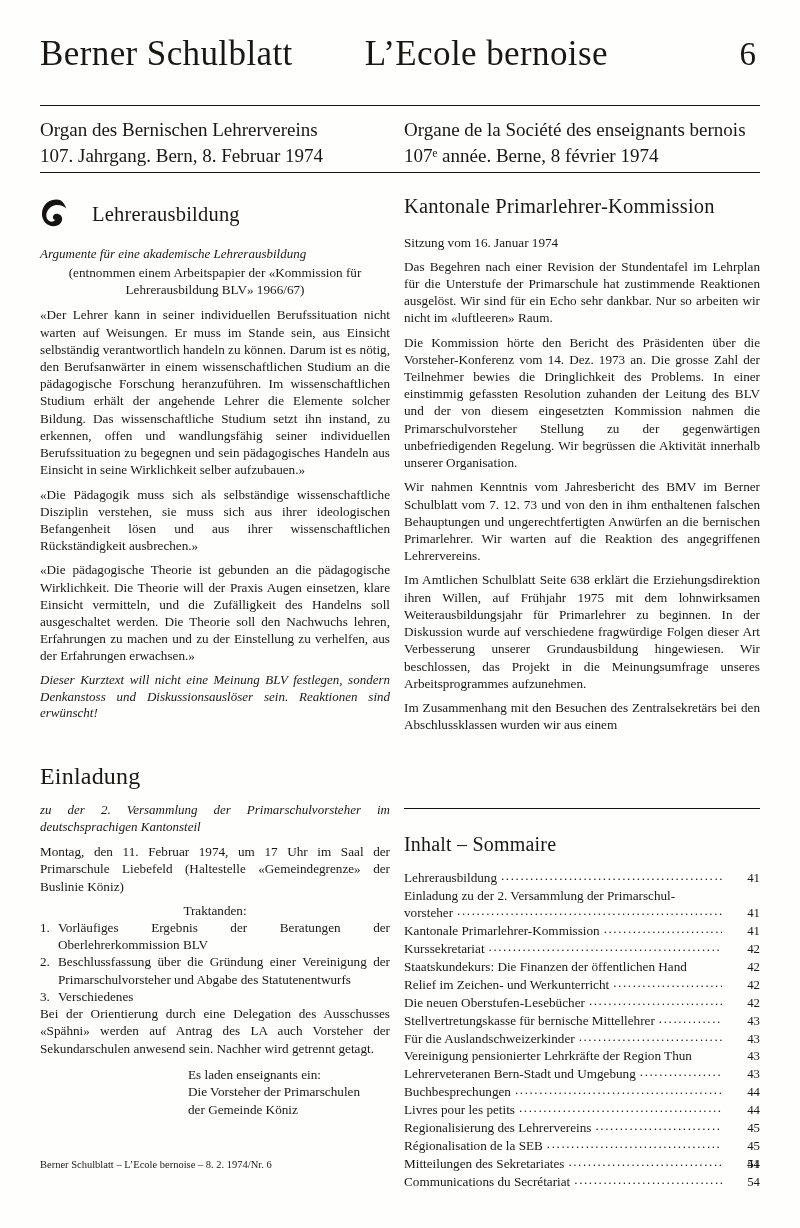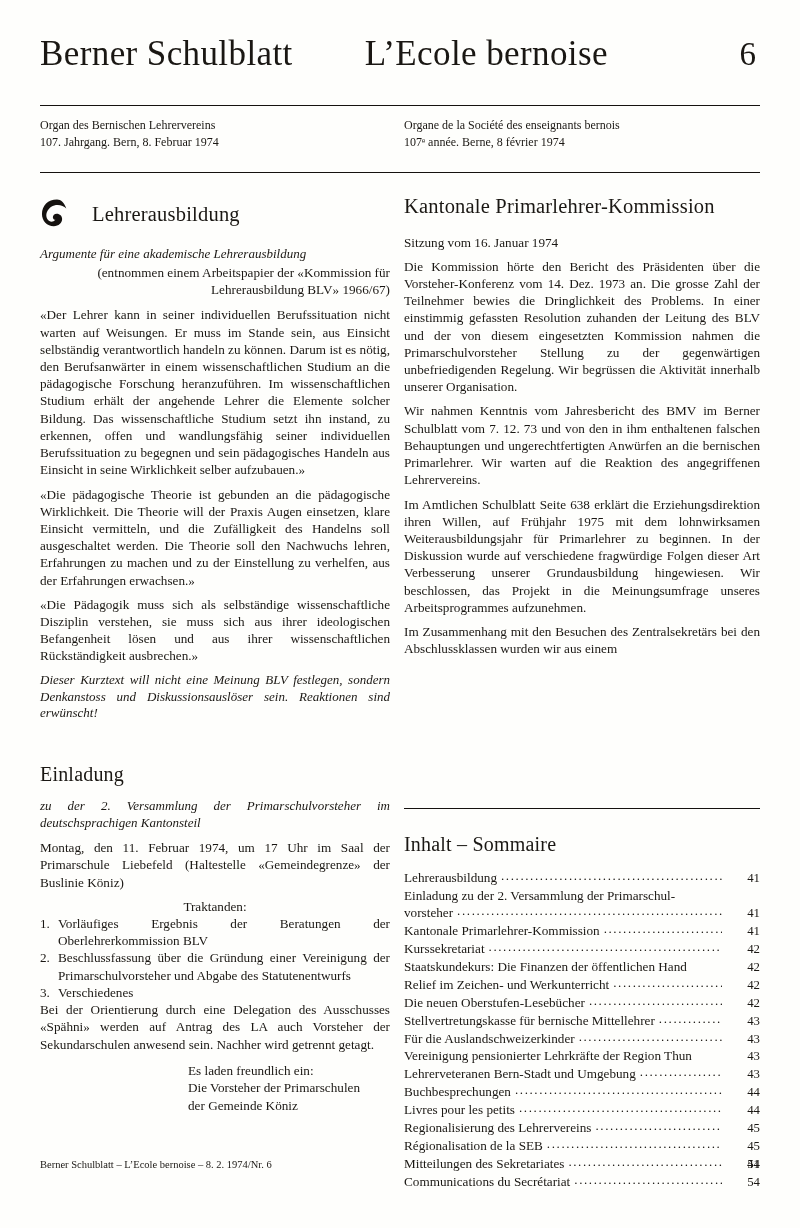--- a/index.html
+++ b/index.html
@@ -55,21 +55,21 @@
     width: 720px;
     height: 0;
     border-top: 1.6px solid #15120f;
   }
   .rule.thin { border-top-width: 1.2px; }
 
   
   .organ {
     position: absolute;
     top: 117px;
-    font-size: 12px;
+    font-size: 19px;
     line-height: 1.38;
   }
   .organ.left  { left: 40px; width: 350px; }
   .organ.right { left: 404px; width: 356px; }
 
   
   .col {
     position: absolute;
     top: 196px;
     font-size: 13.2px;
@@ -101,21 +101,21 @@
     line-height: 1;
   }
   h2.sec-title-plain {
     font-size: 20.5px;
     font-weight: normal;
     letter-spacing: 0.2px;
     margin: 0 0 17px 0;
     line-height: 1;
   }
   h2.sec-title-mid {
-    font-size: 20px;
+    font-size: 24px;
     font-weight: normal;
     letter-spacing: 0.2px;
     margin: 0 0 14px 0;
     line-height: 1;
   }
 
   .ital {
     font-style: italic;
     font-size: 13px;
     line-height: 1.3;
@@ -238,25 +238,25 @@
 
     <div class="sec-head-logo">
       <svg class="logo-mark" viewBox="0 0 100 100">
         <path d="M50 5 C22 5 3 24 3 50 C3 72 19 88 40 88 C55 88 66 79 66 66 C66 56 59 49 49 49 C42 49 37 54 37 60 C37 65 41 68 45 68 C40 74 32 76 26 72 C17 66 14 54 19 43 C25 30 37 22 52 22 C63 22 72 26 79 33 C72 14 63 5 50 5 Z" fill="#15120f"></path>
         <path d="M97 52 C97 76 78 95 54 95 C40 95 30 87 30 75 C30 66 37 59 46 59 C53 59 58 64 58 70 C58 74 55 77 52 77 C57 83 65 84 71 80 C81 74 84 61 79 50 C73 37 60 30 46 31 C36 31 28 35 22 41 C29 22 40 12 54 12 C78 12 97 29 97 52 Z" fill="#15120f" opacity="0.0"></path>
       </svg>
       <div class="sec-title">Lehrerausbildung</div>
     </div>
 
     <p class="ital tight">Argumente für eine akademische Lehrerausbildung</p>
-    <p class="nohyph para-gap" style="text-align:right;">(entnommen einem Arbeitspapier der «Kommission für Lehrerausbildung BLV» 1966/67)</p>
+    <p class="nohyph para-gap" style="text-align:center;">(entnommen einem Arbeitspapier der «Kommission für Lehrerausbildung BLV» 1966/67)</p>
 
     <p class="nohyph sp-after">«Der Lehrer kann in seiner individuellen Berufssituation nicht warten auf Weisungen. Er muss im Stande sein, aus Einsicht selbständig verantwortlich handeln zu können. Darum ist es nötig, den Berufsanwärter in einem wissenschaftlichen Studium an die pädagogische Forschung heranzuführen. Im wissenschaftlichen Studium erhält der angehende Lehrer die Elemente solcher Bildung. Das wissenschaftliche Studium setzt ihn instand, zu erkennen, offen und wandlungsfähig seiner individuellen Berufssituation zu begegnen und sein pädagogisches Handeln aus Einsicht in seine Wirklichkeit selber aufzubauen.»</p>
+    <p class="nohyph sp-after">«Die Pädagogik muss sich als selbständige wissenschaftliche Disziplin verstehen, sie muss sich aus ihrer ideologischen Befangenheit lösen und aus ihrer wissenschaftlichen Rückständigkeit ausbrechen.»</p>
     <p class="nohyph sp-after">«Die pädagogische Theorie ist gebunden an die pädagogische Wirklichkeit. Die Theorie will der Praxis Augen einsetzen, klare Einsicht vermitteln, und die Zufälligkeit des Handelns soll ausgeschaltet werden. Die Theorie soll den Nachwuchs lehren, Erfahrungen zu machen und zu der Einstellung zu verhelfen, aus der Erfahrungen erwachsen.»</p>
-    <p class="nohyph sp-after">«Die Pädagogik muss sich als selbständige wissenschaftliche Disziplin verstehen, sie muss sich aus ihrer ideologischen Befangenheit lösen und aus ihrer wissenschaftlichen Rückständigkeit ausbrechen.»</p>
     <p class="ital" style="text-align:justify;">Dieser Kurztext will nicht eine Meinung BLV festlegen, sondern Denkanstoss und Diskussionsauslöser sein. Reaktionen sind erwünscht!</p>
 
     <div style="height:42px;"></div>
 
     <h2 class="sec-title-mid">Einladung</h2>
     <p class="ital sp-after" style="text-align:justify;">zu der 2. Versammlung der Primarschulvorsteher im deutschsprachigen Kantonsteil</p>
     <p class="nohyph sp-after">Montag, den 11. Februar 1974, um 17 Uhr im Saal der Primarschule Liebefeld (Haltestelle «Gemeindegrenze» der Buslinie Köniz)</p>
     <p style="text-align:center;">Traktanden:</p>
 
     <ul class="agenda">
@@ -270,29 +270,30 @@
       </li>
       <li>
         <span class="num">3.</span>
         <span class="txt">Verschiedenes</span>
       </li>
     </ul>
 
     <p class="nohyph">Bei der Orientierung durch eine Delegation des Ausschusses «Spähni» werden auf Antrag des LA auch Vorsteher der Sekundarschulen anwesend sein. Nachher wird getrennt getagt.</p>
 
     <div class="signoff">
-      <div>Es laden freundlich ein:</div>
+      <div>Es laden enseignants ein:</div>
       <div>Die Vorsteher der Primarschulen</div>
       <div>der Gemeinde Köniz</div>
     </div>
   </div>
 
   <div class="col right">
     <h2 class="sec-title-plain">Kantonale Primarlehrer-Kommission</h2>
     <p class="sp-after" style="text-align:left;">Sitzung vom 16. Januar 1974</p>
+    <p class="nohyph sp-after">Das Begehren nach einer Revision der Stundentafel im Lehrplan für die Unterstufe der Primarschule hat zustimmende Reaktionen ausgelöst. Wir sind für ein Echo sehr dankbar. Nur so arbeiten wir nicht im «luftleeren» Raum.</p>
     <p class="nohyph sp-after">Die Kommission hörte den Bericht des Präsidenten über die Vorsteher-Konferenz vom 14. Dez. 1973 an. Die grosse Zahl der Teilnehmer bewies die Dringlichkeit des Problems. In einer einstimmig gefassten Resolution zuhanden der Leitung des BLV und der von diesem eingesetzten Kommission nahmen die Primarschulvorsteher Stellung zu der gegenwärtigen unbefriedigenden Regelung. Wir begrüssen die Aktivität innerhalb unserer Organisation.</p>
     <p class="nohyph sp-after">Wir nahmen Kenntnis vom Jahresbericht des BMV im Berner Schulblatt vom 7. 12. 73 und von den in ihm enthaltenen falschen Behauptungen und ungerechtfertigten Anwürfen an die bernischen Primarlehrer. Wir warten auf die Reaktion des angegriffenen Lehrervereins.</p>
     <p class="nohyph sp-after">Im Amtlichen Schulblatt Seite 638 erklärt die Erziehungsdirektion ihren Willen, auf Frühjahr 1975 mit dem lohnwirksamen Weiterausbildungsjahr für Primarlehrer zu beginnen. In der Diskussion wurde auf verschiedene fragwürdige Folgen dieser Art Verbesserung unserer Grundausbildung hingewiesen. Wir beschlossen, das Projekt in die Meinungsumfrage unseres Arbeitsprogrammes aufzunehmen.</p>
     <p class="nohyph">Im Zusammenhang mit den Besuchen des Zentralsekretärs bei den Abschlussklassen wurden wir aus einem</p>
   </div>
 
   <div class="toc-block">
     <div class="toc-rule"></div>
     <h2 class="toc-title">Inhalt – Sommaire</h2>
     <ul class="toc-list" id="toc-list">

